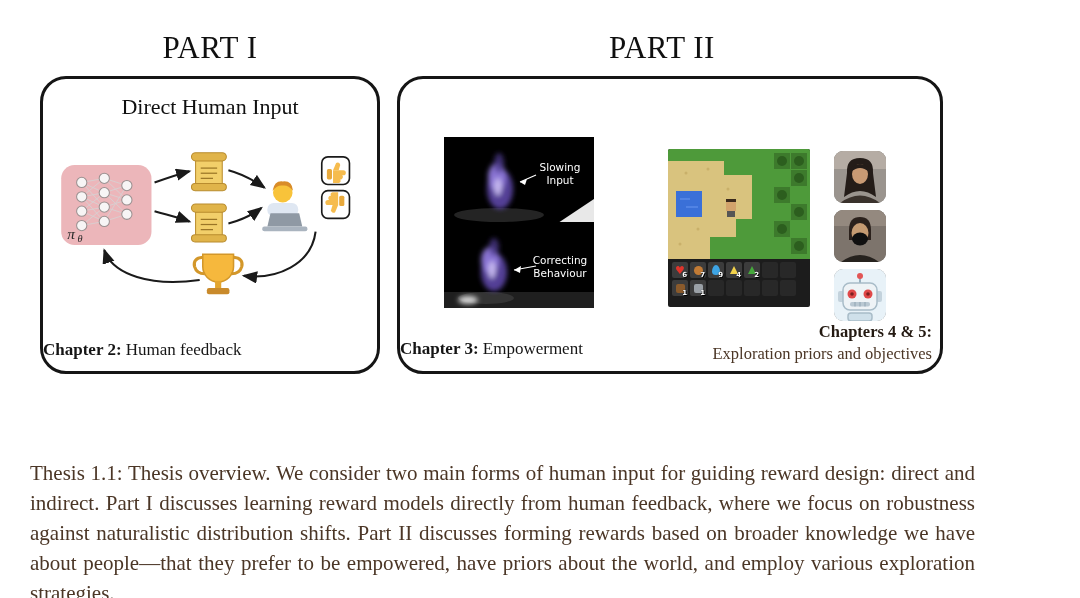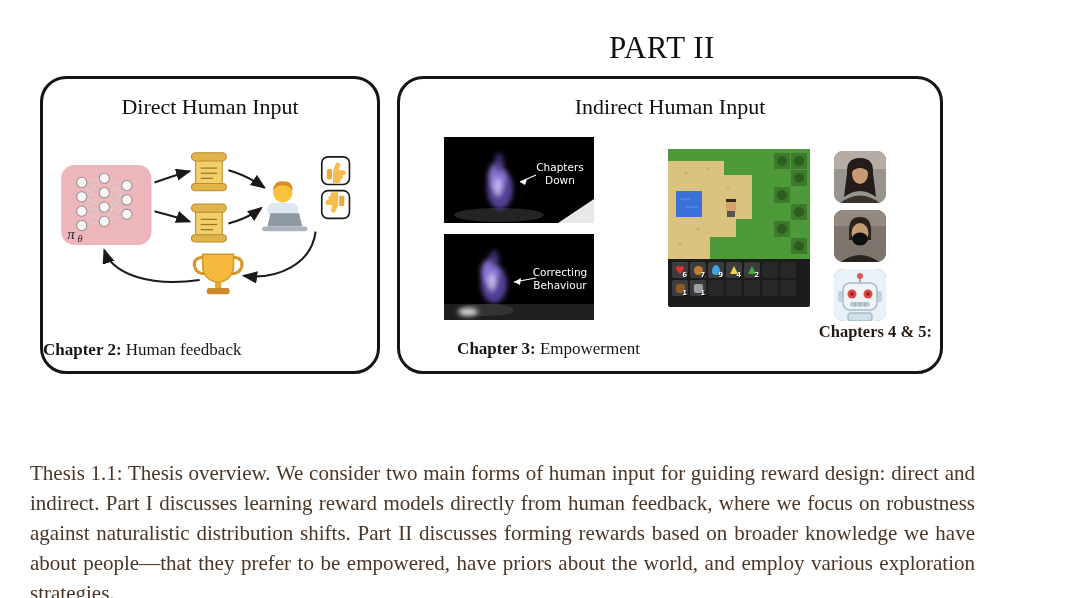--- a/index.html
+++ b/index.html
@@ -18,26 +18,26 @@
 
   
   #diagram1{position:absolute;left:10px;top:50px;}
   .pi-label{font-style:italic;}
   .chapter-caption{position:absolute;bottom:11px;left:0;width:100%;text-align:left;font-size:17px;color:#151515;}
   .chapter-caption b{font-weight:bold;}
 
   
   .video{position:absolute;left:44px;width:150px;height:86px;background:#000;}
   #video1{top:58px;}
-  #video2{top:155px;}
+  #video2{top:143px;}
   .video-caption{position:absolute;color:#fff;font-family:"DejaVu Sans",sans-serif;font-size:10.5px;line-height:1.25;text-align:center;}
   #video1 .video-caption{right:3px;top:24px;width:62px;}
   #video2 .video-caption{right:1px;top:32px;width:66px;}
 
-  #chapter3-caption{position:absolute;left:0;top:260px;width:240px;text-align:right;font-size:17px;color:#151515;}
+  #chapter3-caption{position:absolute;left:0;top:260px;width:240px;text-align:left;font-size:17px;color:#151515;}
 
   
   #crafter{position:absolute;left:268px;top:70px;width:142px;height:158px;background:#1c1c1c;border-radius:2px;overflow:hidden;}
   .hud{position:absolute;left:0;bottom:0;width:100%;height:48px;box-sizing:border-box;padding:3px 4px;}
   .hud-row{display:flex;gap:2px;margin-bottom:2px;}
   .slot{width:16px;height:16px;background:rgba(82,82,82,.6);border-radius:2px;position:relative;display:flex;align-items:center;justify-content:center;}
   .slot.empty{background:rgba(62,62,62,.35);}
   .count{position:absolute;right:1px;bottom:-1px;font-family:"DejaVu Sans",sans-serif;font-size:7px;font-weight:bold;color:#fff;text-shadow:1px 1px 0 #000,0 0 1px #000;}
   .icon-heart{color:#e0342b;font-size:11px;line-height:1;font-family:"DejaVu Sans",sans-serif;}
   .icon-drumstick{width:9px;height:9px;background:#c27b35;border-radius:50%;}
@@ -57,20 +57,21 @@
   .ch45-text{display:block;font-size:16.5px;margin-top:2px;color:#4b3626;}
 
   
   #figure-caption{position:absolute;left:30px;top:437px;width:945px;font-size:21px;line-height:30px;text-align:justify;color:#4b3626;}
 </style>
 </head>
 <body>
 
 <div class="canvas">
 
+  <div class="part-heading" id="part1-heading">PART I</div>
   <div class="part-heading" id="part2-heading">PART II</div>
 
   <div class="panel" id="panel1">
     <div class="panel-title">Direct Human Input</div>
 
     <svg id="diagram1" width="318" height="190" viewBox="0 0 310 185">
       <defs>
         <marker id="ah" markerWidth="9" markerHeight="8" refX="6.5" refY="3" orient="auto">
           <path d="M0,0 L7.5,3 L0,6 z" fill="#1a1a1a"></path>
         </marker>
@@ -182,42 +183,41 @@
       </g>
     </svg>
 
     <div class="chapter-caption">
       <b>Chapter 2:</b>
       <span>Human feedback</span>
     </div>
   </div>
 
   <div class="panel" id="panel2">
-    <div class="panel-title">Indirect Human Input</div>
 
     <div class="video" id="video1">
       <svg width="150" height="86" viewBox="0 0 150 86">
         <defs>
             <filter id="b1" x="-60%" y="-60%" width="220%" height="220%">
               <feGaussianBlur stdDeviation="2.6"></feGaussianBlur>
             </filter>
           </defs>
         <rect width="150" height="86" fill="#000"></rect>
         <ellipse cx="55" cy="78" rx="45" ry="7" fill="#242424"></ellipse>
         <polygon points="150,86 114,86 150,62" fill="#e8e8e8"></polygon>
         <g filter="url(#b1)">
           <ellipse cx="56" cy="52" rx="13" ry="20" fill="#5c47a6" opacity="0.9"></ellipse>
           <ellipse cx="53" cy="40" rx="9" ry="14" fill="#8d77d8" opacity="0.95"></ellipse>
           <ellipse cx="55" cy="26" rx="5" ry="10" fill="#4a3a88" opacity="0.8"></ellipse>
           <ellipse cx="54" cy="50" rx="4" ry="9" fill="#c9bcf0" opacity="0.9"></ellipse>
         </g>
         <path d="M92,38 L76,45" stroke="#fff" stroke-width="1.2" fill="none"></path>
         <polygon points="76,45 83,42 81,48" fill="#fff"></polygon>
       </svg>
-      <div class="video-caption">Chapters Down</div>
+      <div class="video-caption">Slowing Input</div>
     </div>
 
     <div class="video" id="video2">
       <svg width="150" height="86" viewBox="0 0 150 86">
         <defs>
             <filter id="b2" x="-60%" y="-60%" width="220%" height="220%">
               <feGaussianBlur stdDeviation="2.6"></feGaussianBlur>
             </filter>
           </defs>
         <rect width="150" height="86" fill="#000"></rect>
@@ -363,20 +363,21 @@
               <line x1="26" y1="33" x2="26" y2="37.5"></line>
               <line x1="31" y1="33" x2="31" y2="37.5"></line>
             </g>
           <rect x="14" y="44" width="24" height="8" rx="3" fill="#cfe0ea" stroke="#a8bcc8" stroke-width="1.5"></rect>
         </svg>
       </div>
     </div>
 
     <div id="chapters45-caption">
       <span class="ch45-label">Chapters 4 &amp; 5:</span>
+      <span class="ch45-text">Exploration priors and objectives</span>
     </div>
   </div>
 
   <p id="figure-caption">
     <span>Thesis 1.1:</span>
     <span>Thesis overview. We consider two main forms of human input for guiding reward design: direct and indirect. Part I discusses learning reward models directly from human feedback, where we focus on robustness against naturalistic distribution shifts. Part II discusses forming rewards based on broader knowledge we have about people—that they prefer to be empowered, have priors about the world, and employ various exploration strategies.</span>
   </p>
 
 </div>
 

